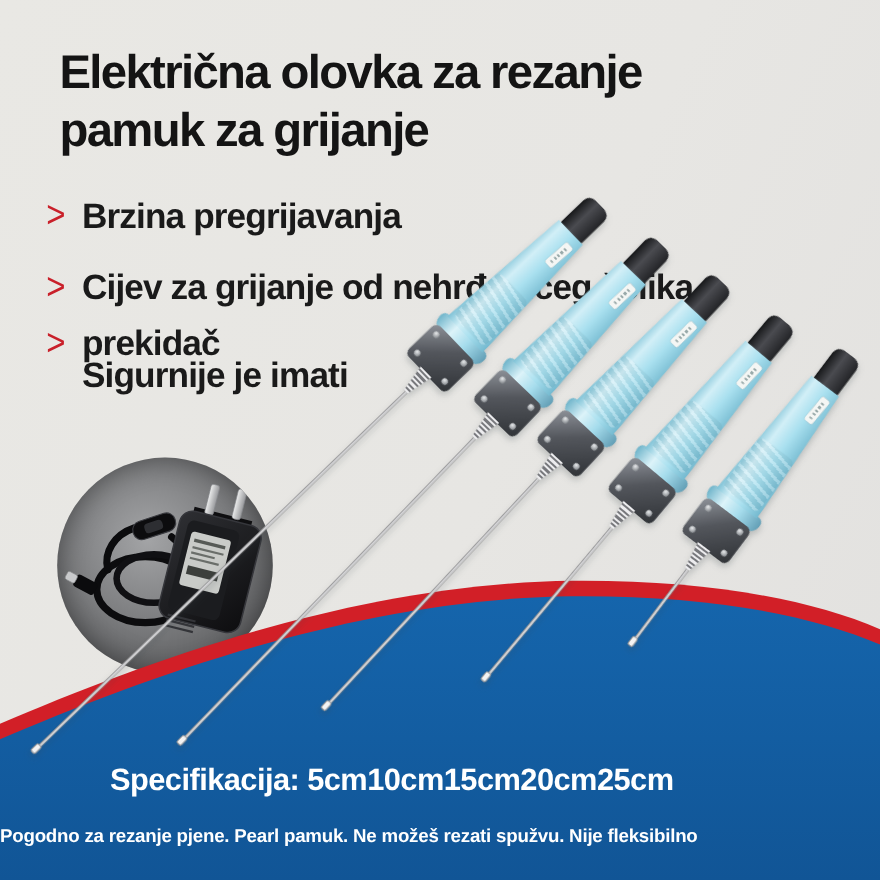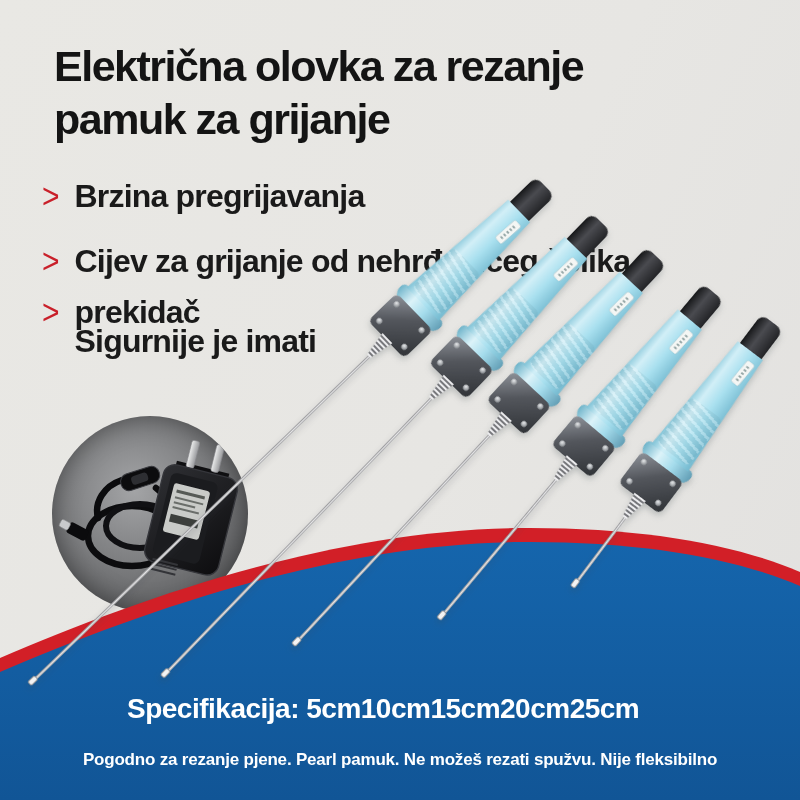--- a/index.html
+++ b/index.html
@@ -28,24 +28,24 @@
     position:absolute;left:52px;top:416px;width:196px;height:196px;z-index:1;
     border-radius:50%;overflow:hidden;
     background:radial-gradient(circle at 42% 38%,#a3a4a6 0%,#7c7d7f 45%,#5f6062 75%,#4c4d4f 100%);
     box-shadow:inset 0 0 26px rgba(0,0,0,.4);
   }
   
   .swoosh{position:absolute;left:0;top:500px;z-index:2;}
   
   .spec{
     position:absolute;left:100px;top:693px;z-index:4;
-    font-size:28px;font-weight:bold;color:var(--footer-text);letter-spacing:-0.5px;margin-left:27px;
+    font-size:28px;font-weight:bold;color:var(--footer-text);letter-spacing:-0.5px;
   }
   .desc{
-    position:absolute;left:0;top:750px;width:800px;z-index:4;text-align:center;
+    position:absolute;left:0;top:750px;width:800px;z-index:4;
     font-size:17px;font-weight:bold;color:var(--footer-text);letter-spacing:-0.2px;
   }
   
   .pens{position:absolute;left:0;top:0;width:800px;height:800px;z-index:3;pointer-events:none;}
   .pen{
     position:absolute;width:64px;display:flex;flex-direction:column;align-items:center;
     transform-origin:50% 0;filter:drop-shadow(2px 3px 3px rgba(60,70,75,.25));
   }
   .cap{
     width:27px;height:40px;border-radius:8px 8px 5px 5px;

